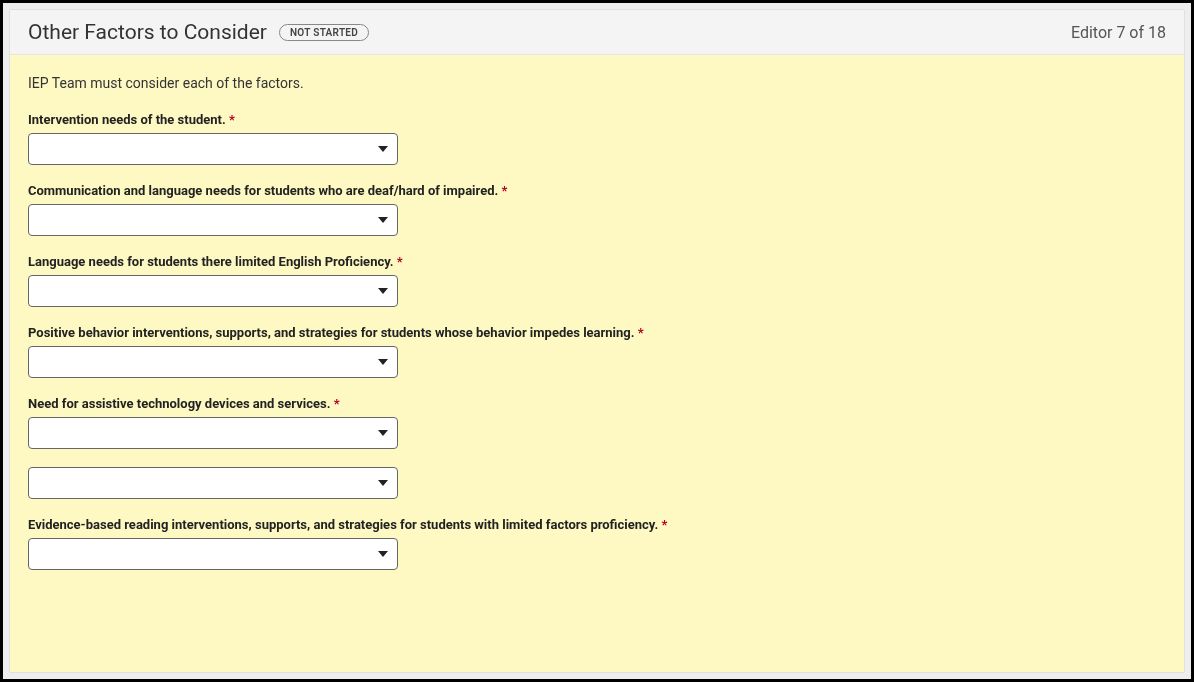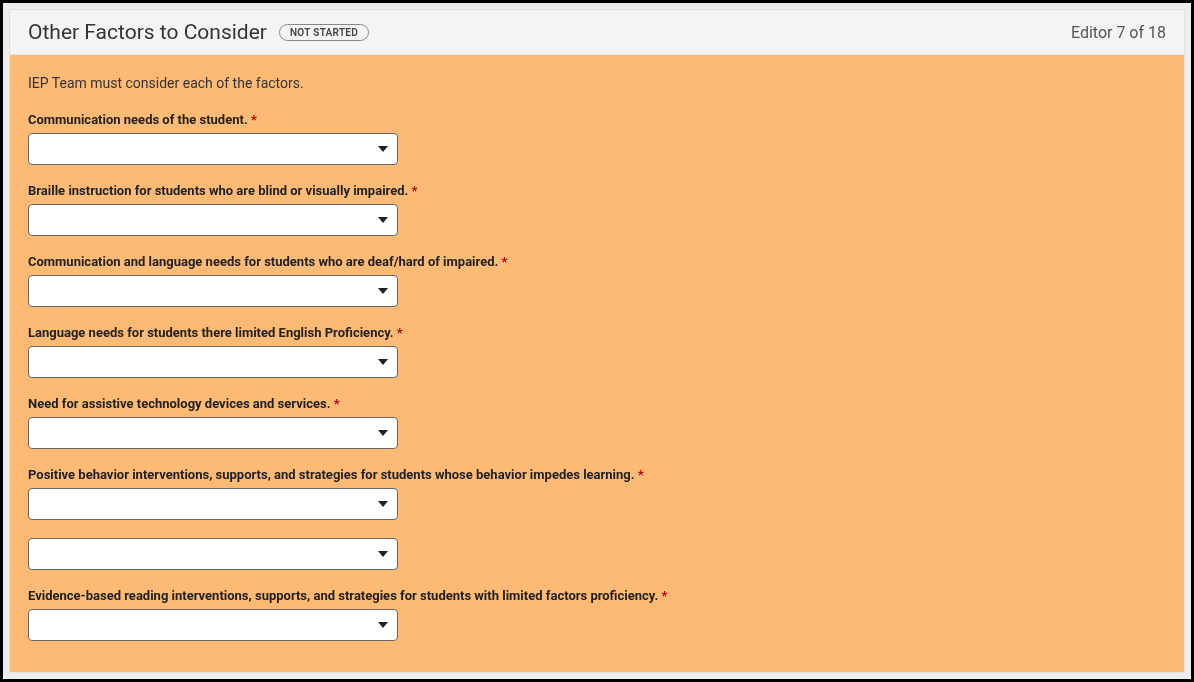--- a/index.html
+++ b/index.html
@@ -59,21 +59,21 @@
     }
     .editor-count {
       font-size: 16px;
       color: #555;
       text-align: right;
     }
     .panel-body {
       padding: 18px 18px 10px 18px;
       flex: 1;
       overflow-y: auto;
-      background: #fdba74;
+      background: #fef9c3;
     }
     .intro {
       font-size: 14px;
       color: #333;
       line-height: 1.5;
       margin-bottom: 18px;
     }
     .field {
       margin-bottom: 18px;
     }
@@ -133,37 +133,28 @@
     </div>
 
     <div class="panel-body">
 
       <div class="intro">
         <div>IEP Team must consider each of the factors.</div>
       </div>
 
       <div class="field">
         <label class="field-label">
-          <span>Communication needs of the student.</span>
-          <span class="req">*</span>
-        </label>
-        <div class="select-wrap">
-          <select class="select"></select>
-        </div>
-      </div>
-
-      <div class="field">
-        <label class="field-label">
-          <span>Braille instruction for students who are blind or visually impaired.</span>
-          <span class="req">*</span>
-        </label>
-        <div class="select-wrap">
-          <select class="select"></select>
-        </div>
-      </div>
+          <span>Intervention needs of the student.</span>
+          <span class="req">*</span>
+        </label>
+        <div class="select-wrap">
+          <select class="select"></select>
+        </div>
+      </div>
+
 
       <div class="field">
         <label class="field-label">
           <span>Communication and language needs for students who are deaf/hard of impaired.</span>
           <span class="req">*</span>
         </label>
         <div class="select-wrap">
           <select class="select"></select>
         </div>
       </div>
@@ -173,31 +164,31 @@
           <span>Language needs for students there limited English Proficiency.</span>
           <span class="req">*</span>
         </label>
         <div class="select-wrap">
           <select class="select"></select>
         </div>
       </div>
 
       <div class="field">
         <label class="field-label">
+          <span>Positive behavior interventions, supports, and strategies for students whose behavior impedes learning.</span>
+          <span class="req">*</span>
+        </label>
+        <div class="select-wrap">
+          <select class="select"></select>
+        </div>
+      </div>
+
+      <div class="field">
+        <label class="field-label">
           <span>Need for assistive technology devices and services.</span>
-          <span class="req">*</span>
-        </label>
-        <div class="select-wrap">
-          <select class="select"></select>
-        </div>
-      </div>
-
-      <div class="field">
-        <label class="field-label">
-          <span>Positive behavior interventions, supports, and strategies for students whose behavior impedes learning.</span>
           <span class="req">*</span>
         </label>
         <div class="select-wrap">
           <select class="select"></select>
         </div>
       </div>
 
       <div class="field">
         <div class="select-wrap">
           <select class="select"></select>

